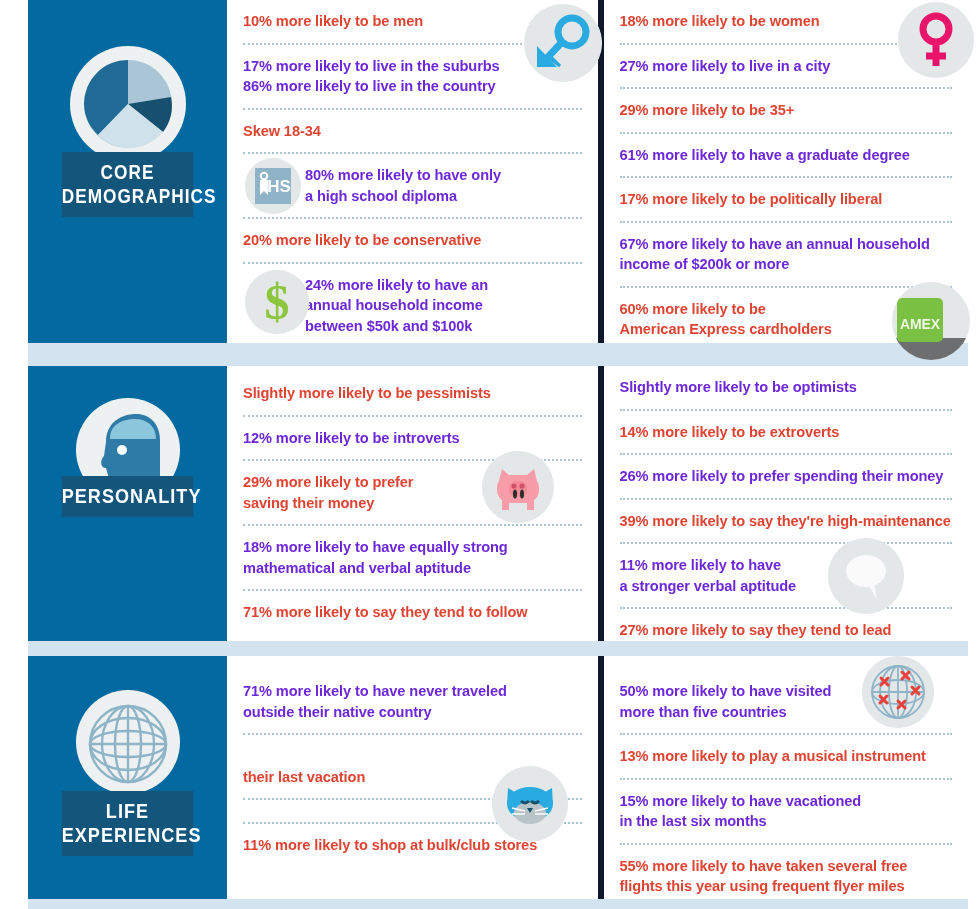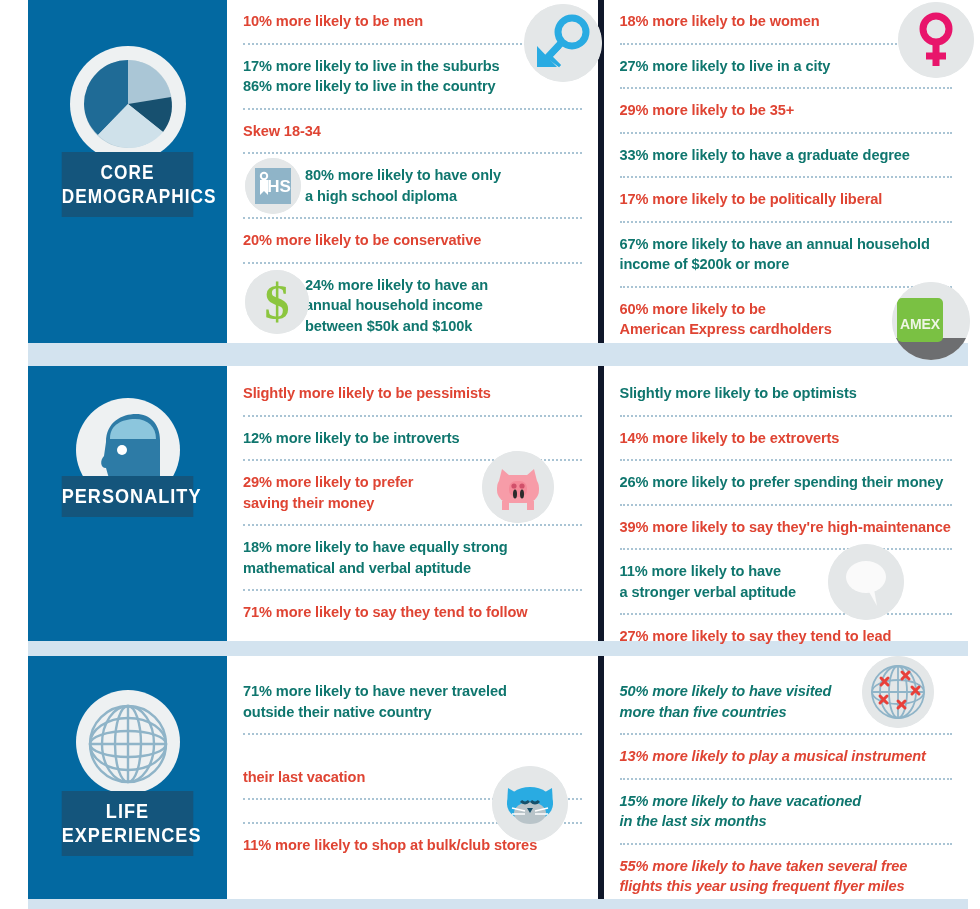--- a/index.html
+++ b/index.html
@@ -98,21 +98,21 @@
     font-size:14.6px;
     line-height:20.5px;
     font-weight:bold;
     letter-spacing:-0.1px;
     padding:11px 0 11px 0;
     border-bottom:2px dotted #a9c4d4;
     box-sizing:border-box;
   }
   .fact:last-child{border-bottom:none;}
   .fact.red{color:#df4433;}
-  .fact.blue{color:#0f766e;}
+  .fact.blue{color:#6d28d9;}
   .fact .pad{display:block;}
   .fact.indent .pad{padding-left:62px;}
 
   
   .deco{
     position:absolute;
     border-radius:50%;
     background:#e4e7e8;
     z-index:1;
     overflow:hidden;
@@ -233,21 +233,21 @@
           <li class="fact red">
             <span class="pad">18% more likely to be women</span>
           </li>
           <li class="fact blue">
             <span class="pad">27% more likely to live in a city</span>
           </li>
           <li class="fact red">
             <span class="pad">29% more likely to be 35+</span>
           </li>
           <li class="fact blue">
-            <span class="pad">33% more likely to have a graduate degree</span>
+            <span class="pad">61% more likely to have a graduate degree</span>
           </li>
           <li class="fact red">
             <span class="pad">17% more likely to be politically liberal</span>
           </li>
           <li class="fact blue">
             <span class="pad">
               <span>67% more likely to have an annual household</span><br>
               <span>income of $200k or more</span>
             </span>
           </li>
@@ -327,21 +327,21 @@
               <span>mathematical and verbal aptitude</span>
             </span>
           </li>
           <li class="fact red" style="border-bottom:none;">
             <span class="pad">71% more likely to say they tend to follow</span>
           </li>
         </ul>
       </div>
 
       <div class="col col-right">
-        <ul class="facts" style="padding-top:6px;">
+        <ul class="facts" style="">
           <li class="fact blue">
             <span class="pad">Slightly more likely to be optimists</span>
           </li>
           <li class="fact red">
             <span class="pad">14% more likely to be extroverts</span>
           </li>
           <li class="fact blue">
             <span class="pad">26% more likely to prefer spending their money</span>
           </li>
           <li class="fact red">
@@ -429,21 +429,21 @@
               </svg>
             </div>
           </li>
           <li class="fact red" style="border-bottom:none;">
             <span class="pad">11% more likely to shop at bulk/club stores</span>
           </li>
         </ul>
       </div>
 
       <div class="col col-right">
-        <ul class="facts" style="padding-top:14px;font-style:italic;">
+        <ul class="facts" style="padding-top:14px;">
           <li class="fact blue">
             <div class="deco" style="right:18px;top:-14px;width:72px;height:72px;position:absolute;">
               <svg width="72" height="72" viewBox="0 0 72 72">
                 <circle cx="36" cy="36" r="36" fill="#e4e7e8"></circle>
                 <g stroke="#8fb4c8" stroke-width="1.8" fill="none">
                   <circle cx="36" cy="36" r="26"></circle>
                   <ellipse cx="36" cy="36" rx="9" ry="26"></ellipse>
                   <ellipse cx="36" cy="36" rx="18" ry="26"></ellipse>
                   <line x1="10" y1="36" x2="62" y2="36"></line>
                   <line x1="36" y1="10" x2="36" y2="62"></line>

